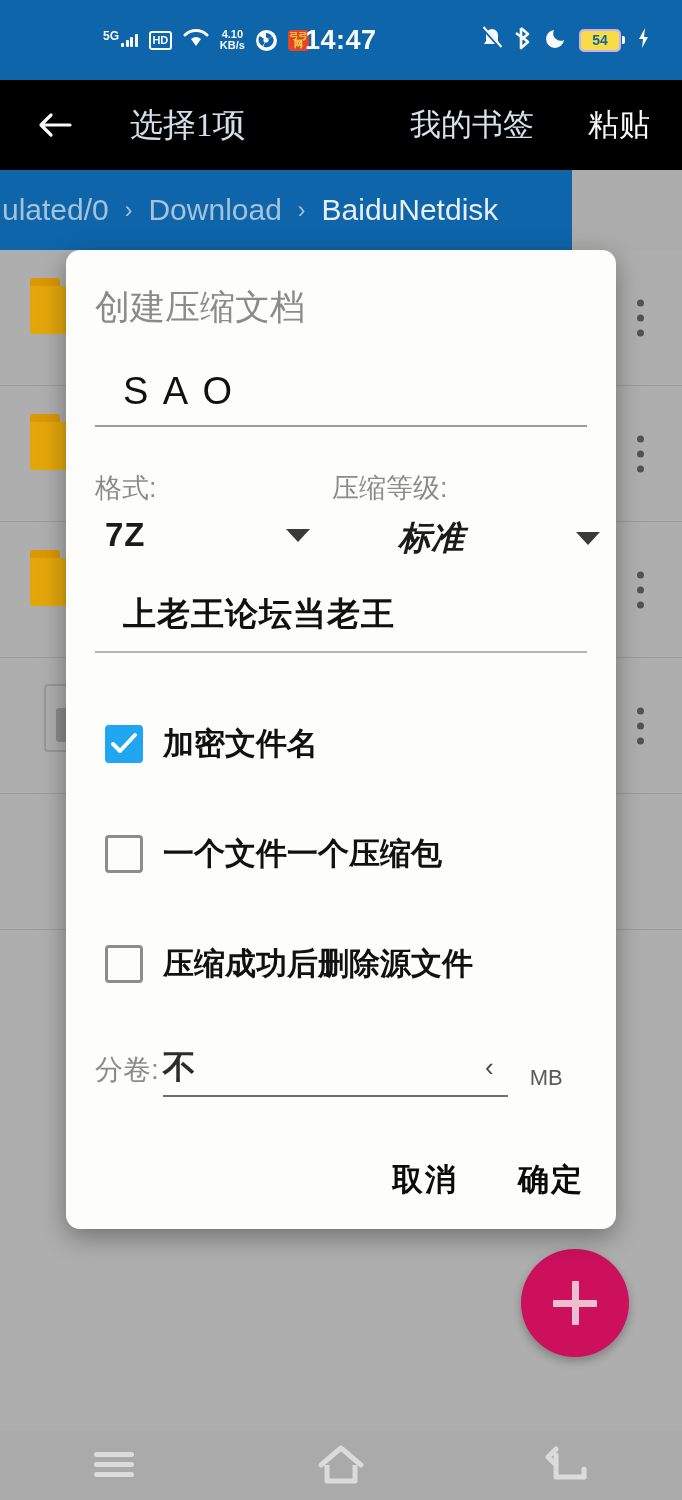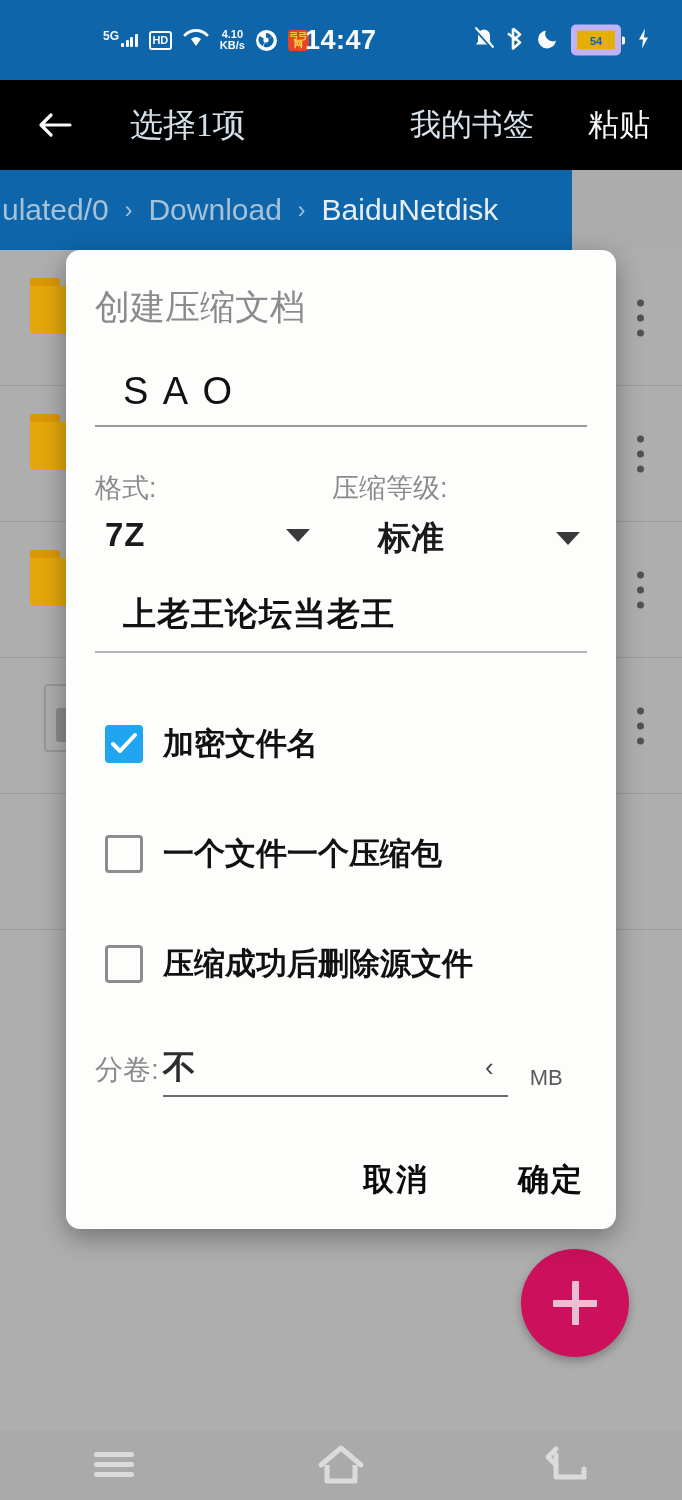--- a/index.html
+++ b/index.html
@@ -89,28 +89,28 @@
     display:flex; align-items:center; justify-content:center;
     font-size: 9px; font-weight: bold;
     overflow: hidden;
   }
   .app-ico.chrome { background:#ffffff; color:#0f68ad; border-radius:50%;}
   .app-ico.red { background:#e8472a; color:#ffe14d; line-height:8px; text-align:center;}
   .batt {
     display:flex; align-items:center;
   }
   .batt-body {
-    border: 6px solid #c4b5fd;
+    border: 2px solid #c4b5fd;
     border-radius: 5px;
     min-width: 34px;
     height: 19px;
     display:flex; align-items:center; justify-content:center;
-    background: #eab308;
+    background: #fde047;
     color:#0f68ad;
-    font-size: 11px;
+    font-size: 14px;
     font-weight: bold;
     padding: 0 2px;
   }
   .batt-cap {
     width: 3px; height: 8px;
     background: #ffffff;
     border-radius: 0 2px 2px 0;
     margin-left: 1px;
   }
 
@@ -320,21 +320,21 @@
   }
   #format-label { left: 29px; top: 220px; }
   #level-label  { left: 266px; top: 220px; }
 
   .spinner {
     position: absolute;
     display: flex;
     align-items: center;
   }
   #format-spinner { left: 39px; top: 266px; width: 225px; }
-  #level-spinner  { left: 274px; top: 266px; width: 240px; }
+  #level-spinner  { left: 294px; top: 266px; width: 240px; font-style: italic; }
   .spinner-value {
     font-size: 33px;
     color: #1b1b1b;
     font-weight: bold;
     white-space: nowrap;
   }
   #format-spinner .spinner-value { letter-spacing: 1px; }
   #level-spinner .spinner-value { margin-left: 38px; }
   .caret-down {
     position: absolute;
@@ -433,21 +433,21 @@
     margin-left: 22px;
     padding-bottom: 6px;
     white-space: nowrap;
   }
 
   #dialog-buttons {
     position: absolute;
     right: 28px; bottom: 22px;
     display: flex;
     align-items: center;
-    gap: 81px;
+    gap: 52px;
   }
   .dlg-btn {
     font-size: 31px;
     font-weight: bold;
     color: #0b0b0b;
     letter-spacing: 2px;
     background: none;
     border: none;
     padding: 6px 4px;
     font-family: inherit;

